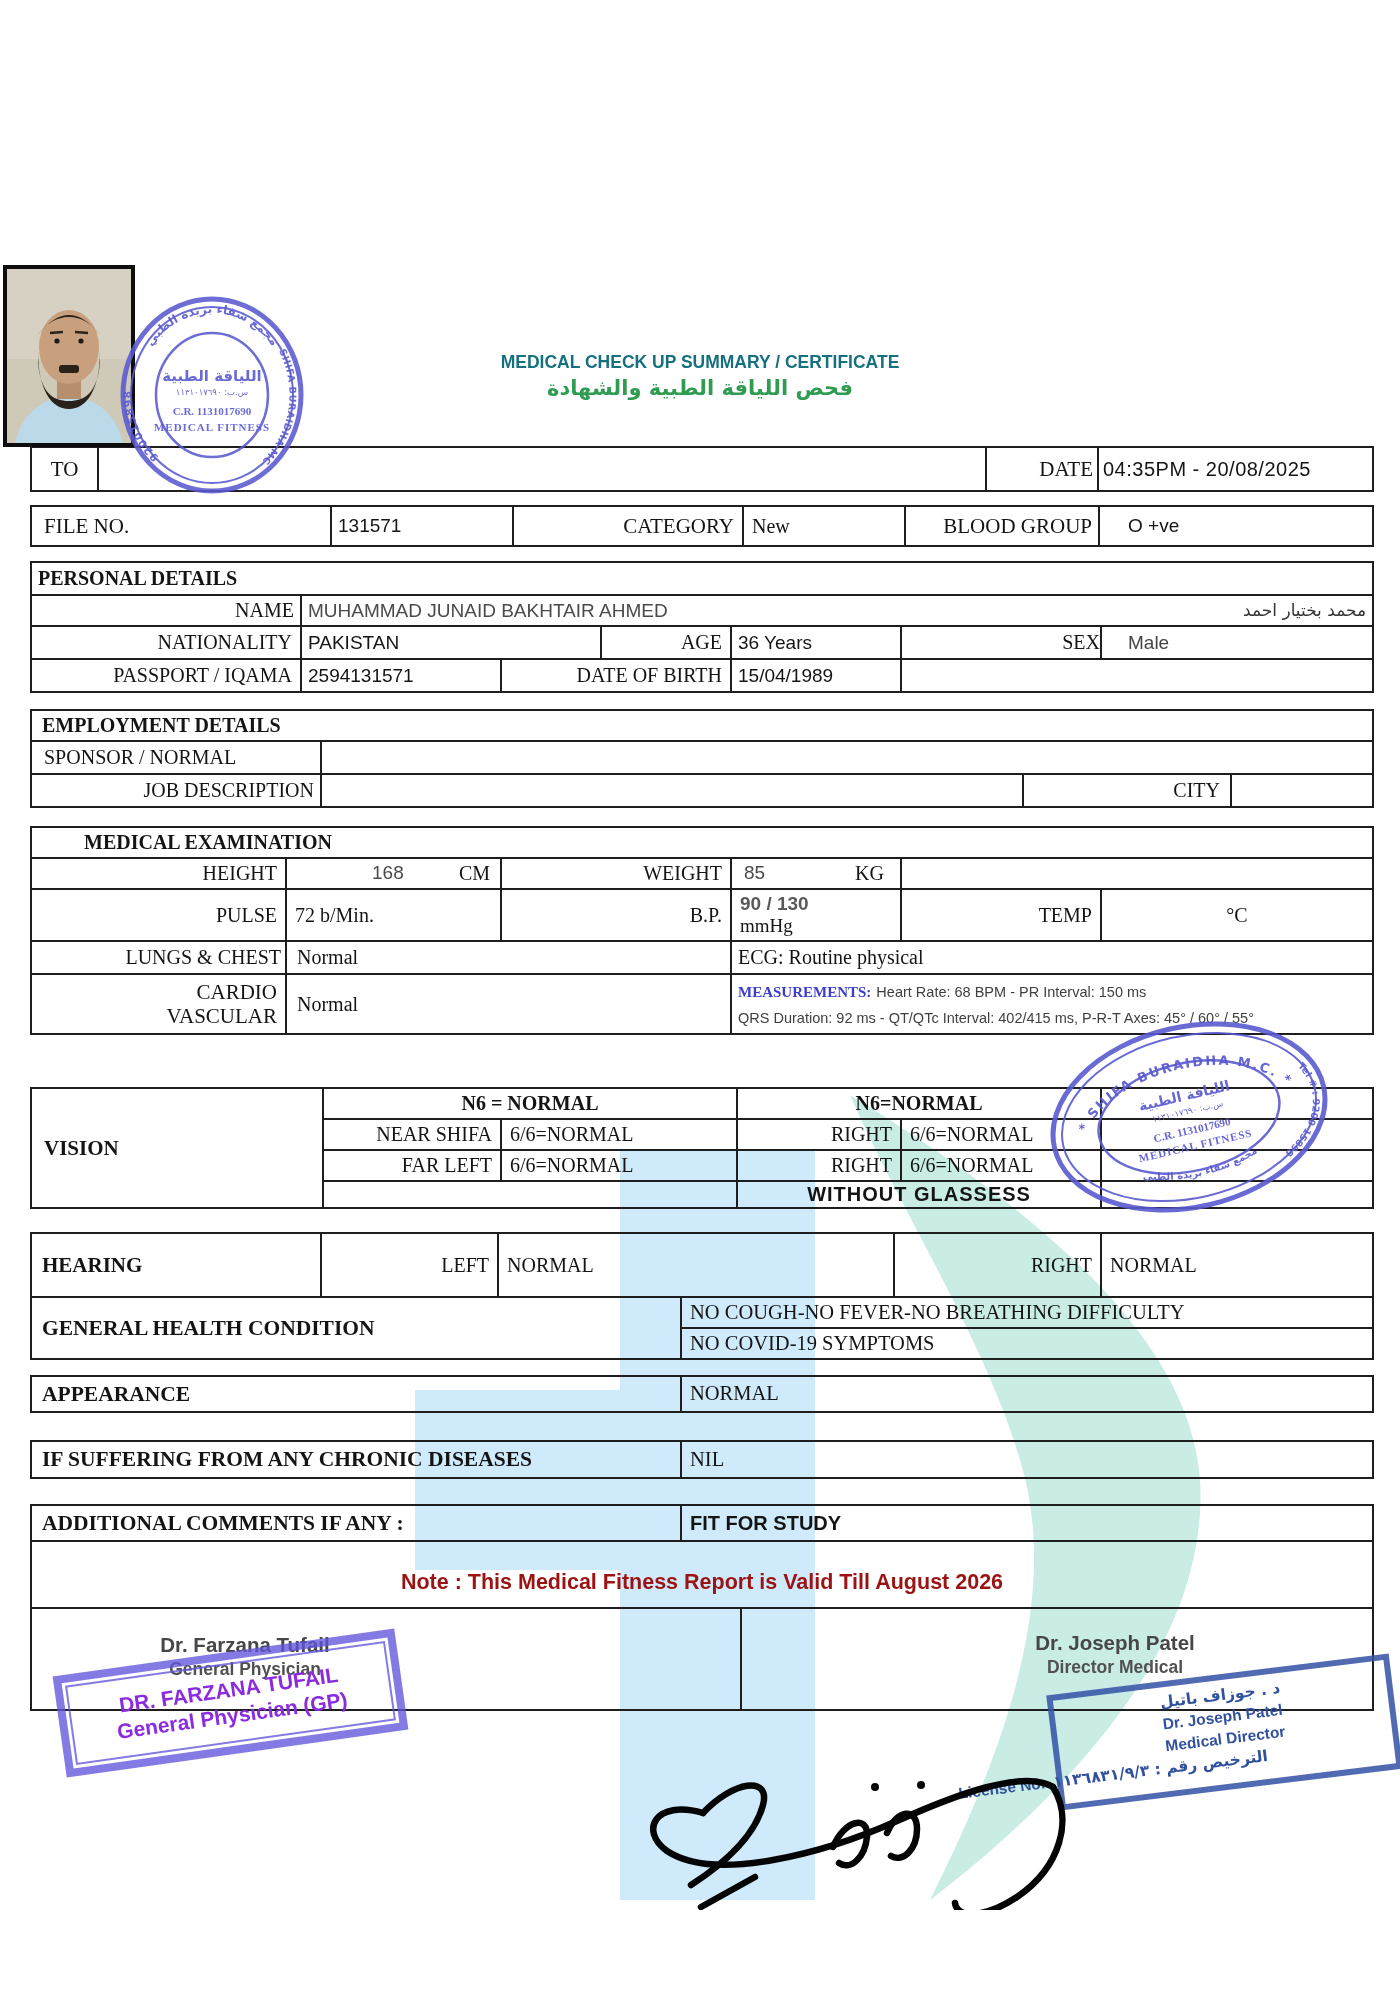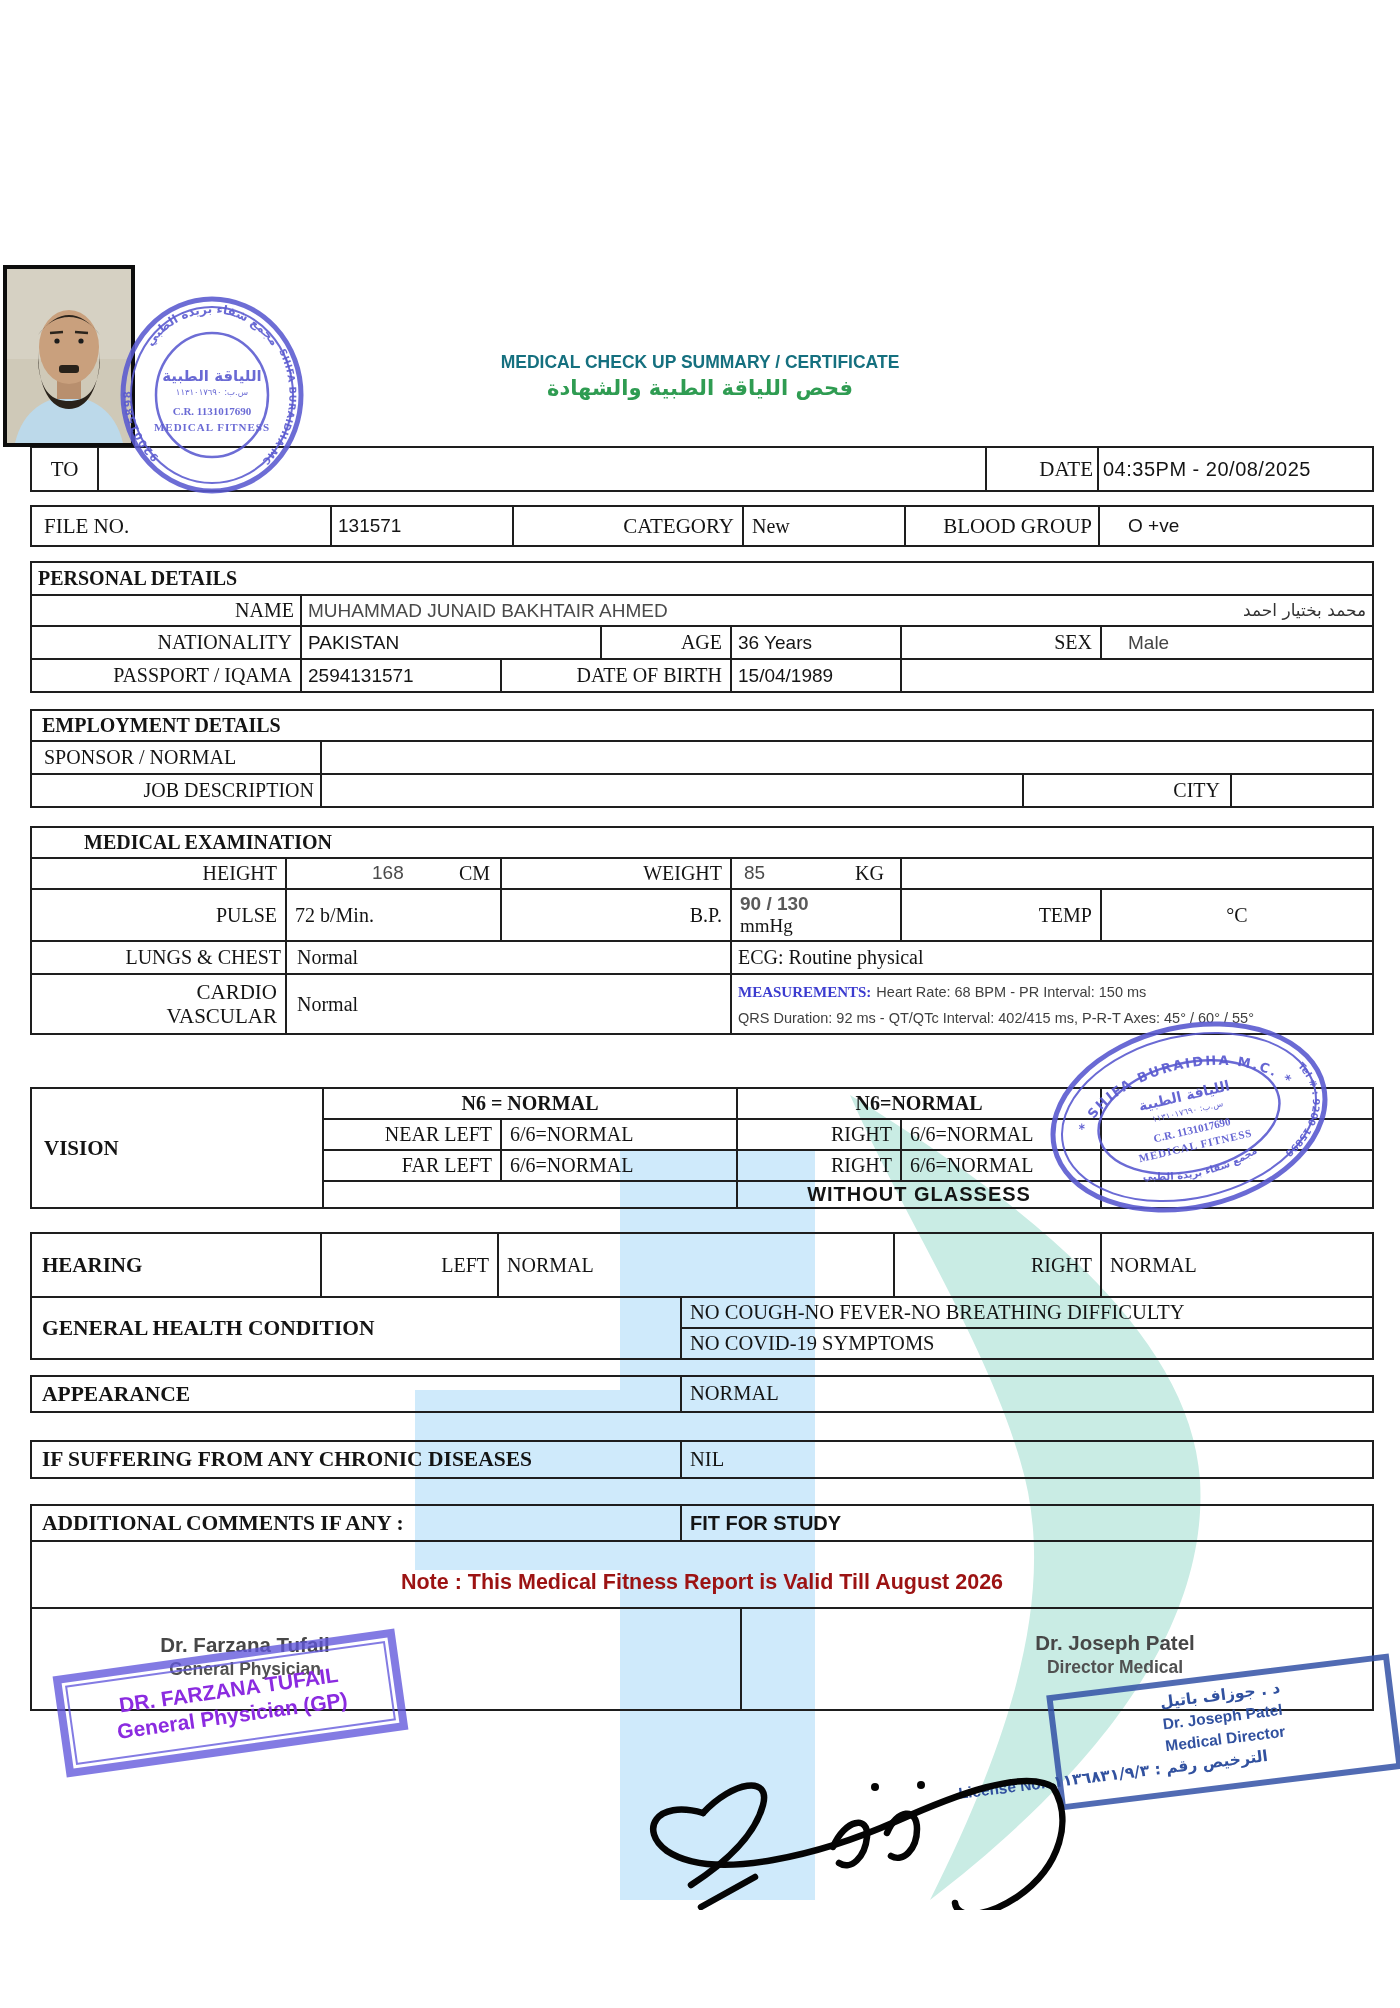--- a/index.html
+++ b/index.html
@@ -175,21 +175,21 @@
           <span class="sans gray" style="font-size:19px;">MUHAMMAD JUNAID BAKHTAIR AHMED</span>
           <span class="ar" style="font-size:17px;color:#333;">محمد بختيار احمد</span>
         </div>
       </td>
     </tr>
     <tr style="height:33px;">
       <td class="r" style="padding-right:8px;">NATIONALITY</td>
       <td colspan="2" class="sans gray" style="font-size:19px;">PAKISTAN</td>
       <td class="r" style="padding-right:8px;">AGE</td>
       <td class="sans gray" style="font-size:19px;">36 Years</td>
-      <td class="r" style="padding-right:8px;">SEX</td>
+      <td class="r" style="padding-right:0;">SEX</td>
       <td class="sans" style="font-size:19px;color:#444;padding-left:26px;">Male</td>
     </tr>
     <tr style="height:33px;">
       <td class="r" style="padding-right:8px;">PASSPORT / IQAMA</td>
       <td class="sans gray" style="font-size:19px;">2594131571</td>
       <td colspan="2" class="r" style="padding-right:8px;">DATE OF BIRTH</td>
       <td class="sans gray" style="font-size:19px;">15/04/1989</td>
       <td colspan="2"></td>
     </tr>
   </tbody>
@@ -286,21 +286,21 @@
         <col style="width:272px">
       </colgroup>
     <tbody>
         <tr style="height:31px;">
       <td rowspan="4" class="top b" style="padding-left:12px;font-size:21px;">VISION</td>
       <td colspan="2" class="c b">N6 = NORMAL</td>
       <td colspan="2" class="c b">N6=NORMAL</td>
       <td></td>
     </tr>
     <tr style="height:31px;">
-      <td class="r" style="padding-right:8px;">NEAR LEFT</td>
+      <td class="r" style="padding-right:8px;">NEAR SHIFA</td>
       <td style="padding-left:8px;">6/6=NORMAL</td>
       <td class="r" style="padding-right:8px;">RIGHT</td>
       <td style="padding-left:8px;">6/6=NORMAL</td>
       <td></td>
     </tr>
     <tr style="height:31px;">
       <td class="r" style="padding-right:8px;">FAR LEFT</td>
       <td style="padding-left:8px;">6/6=NORMAL</td>
       <td class="r" style="padding-right:8px;">RIGHT</td>
       <td style="padding-left:8px;">6/6=NORMAL</td>

